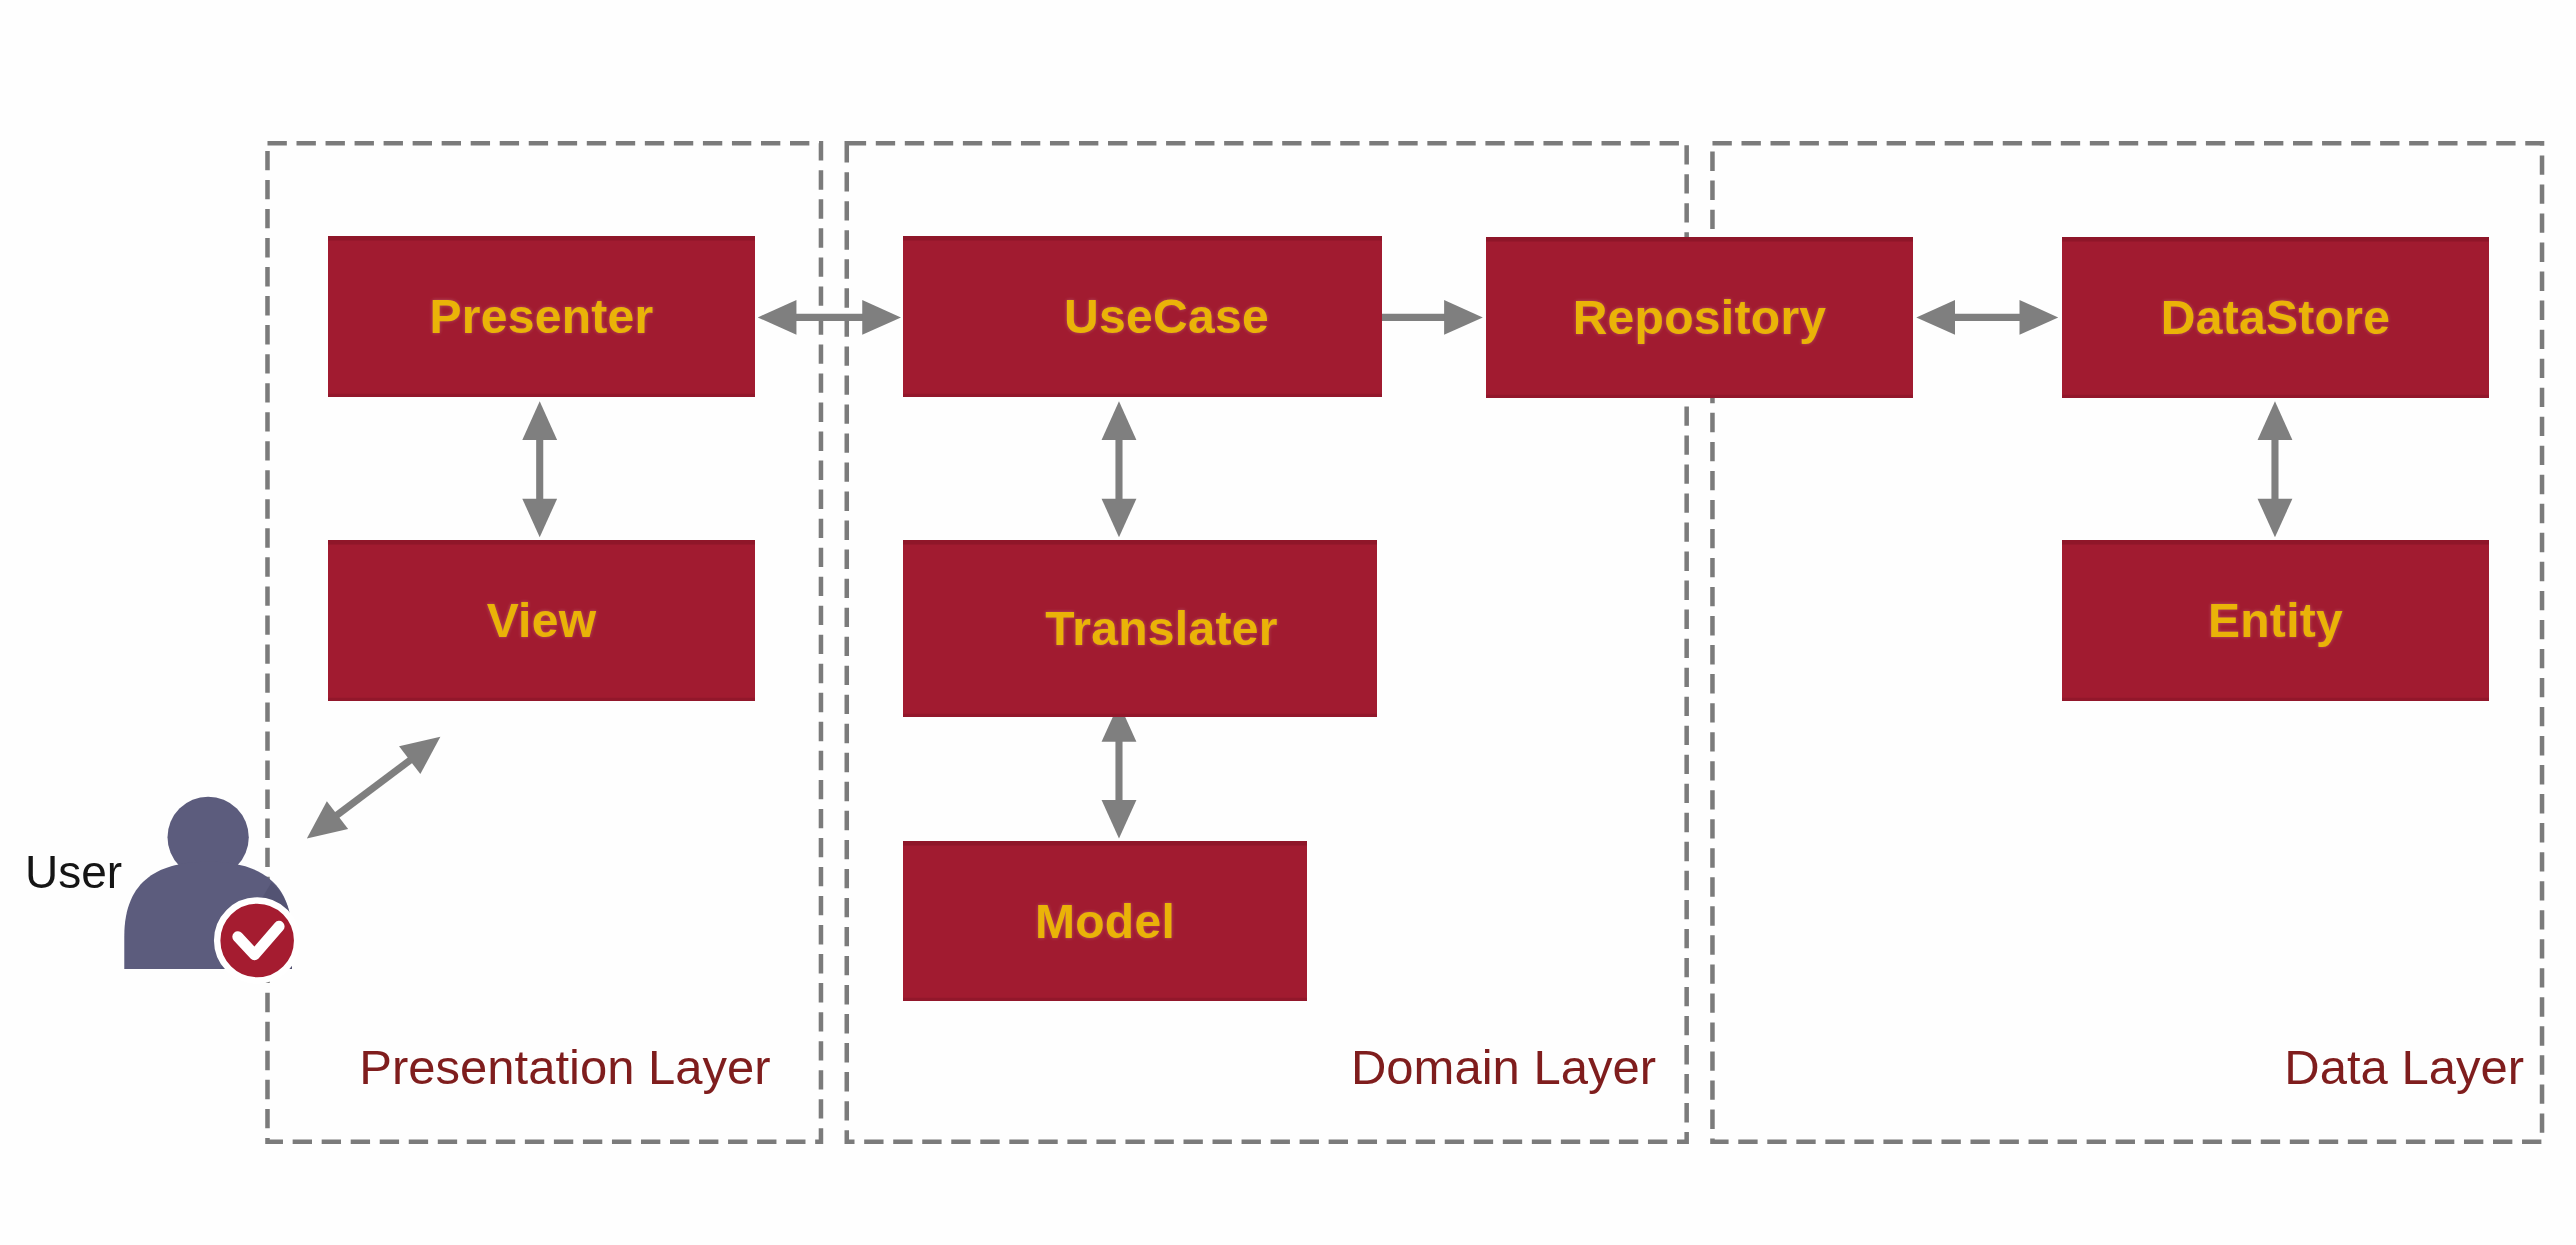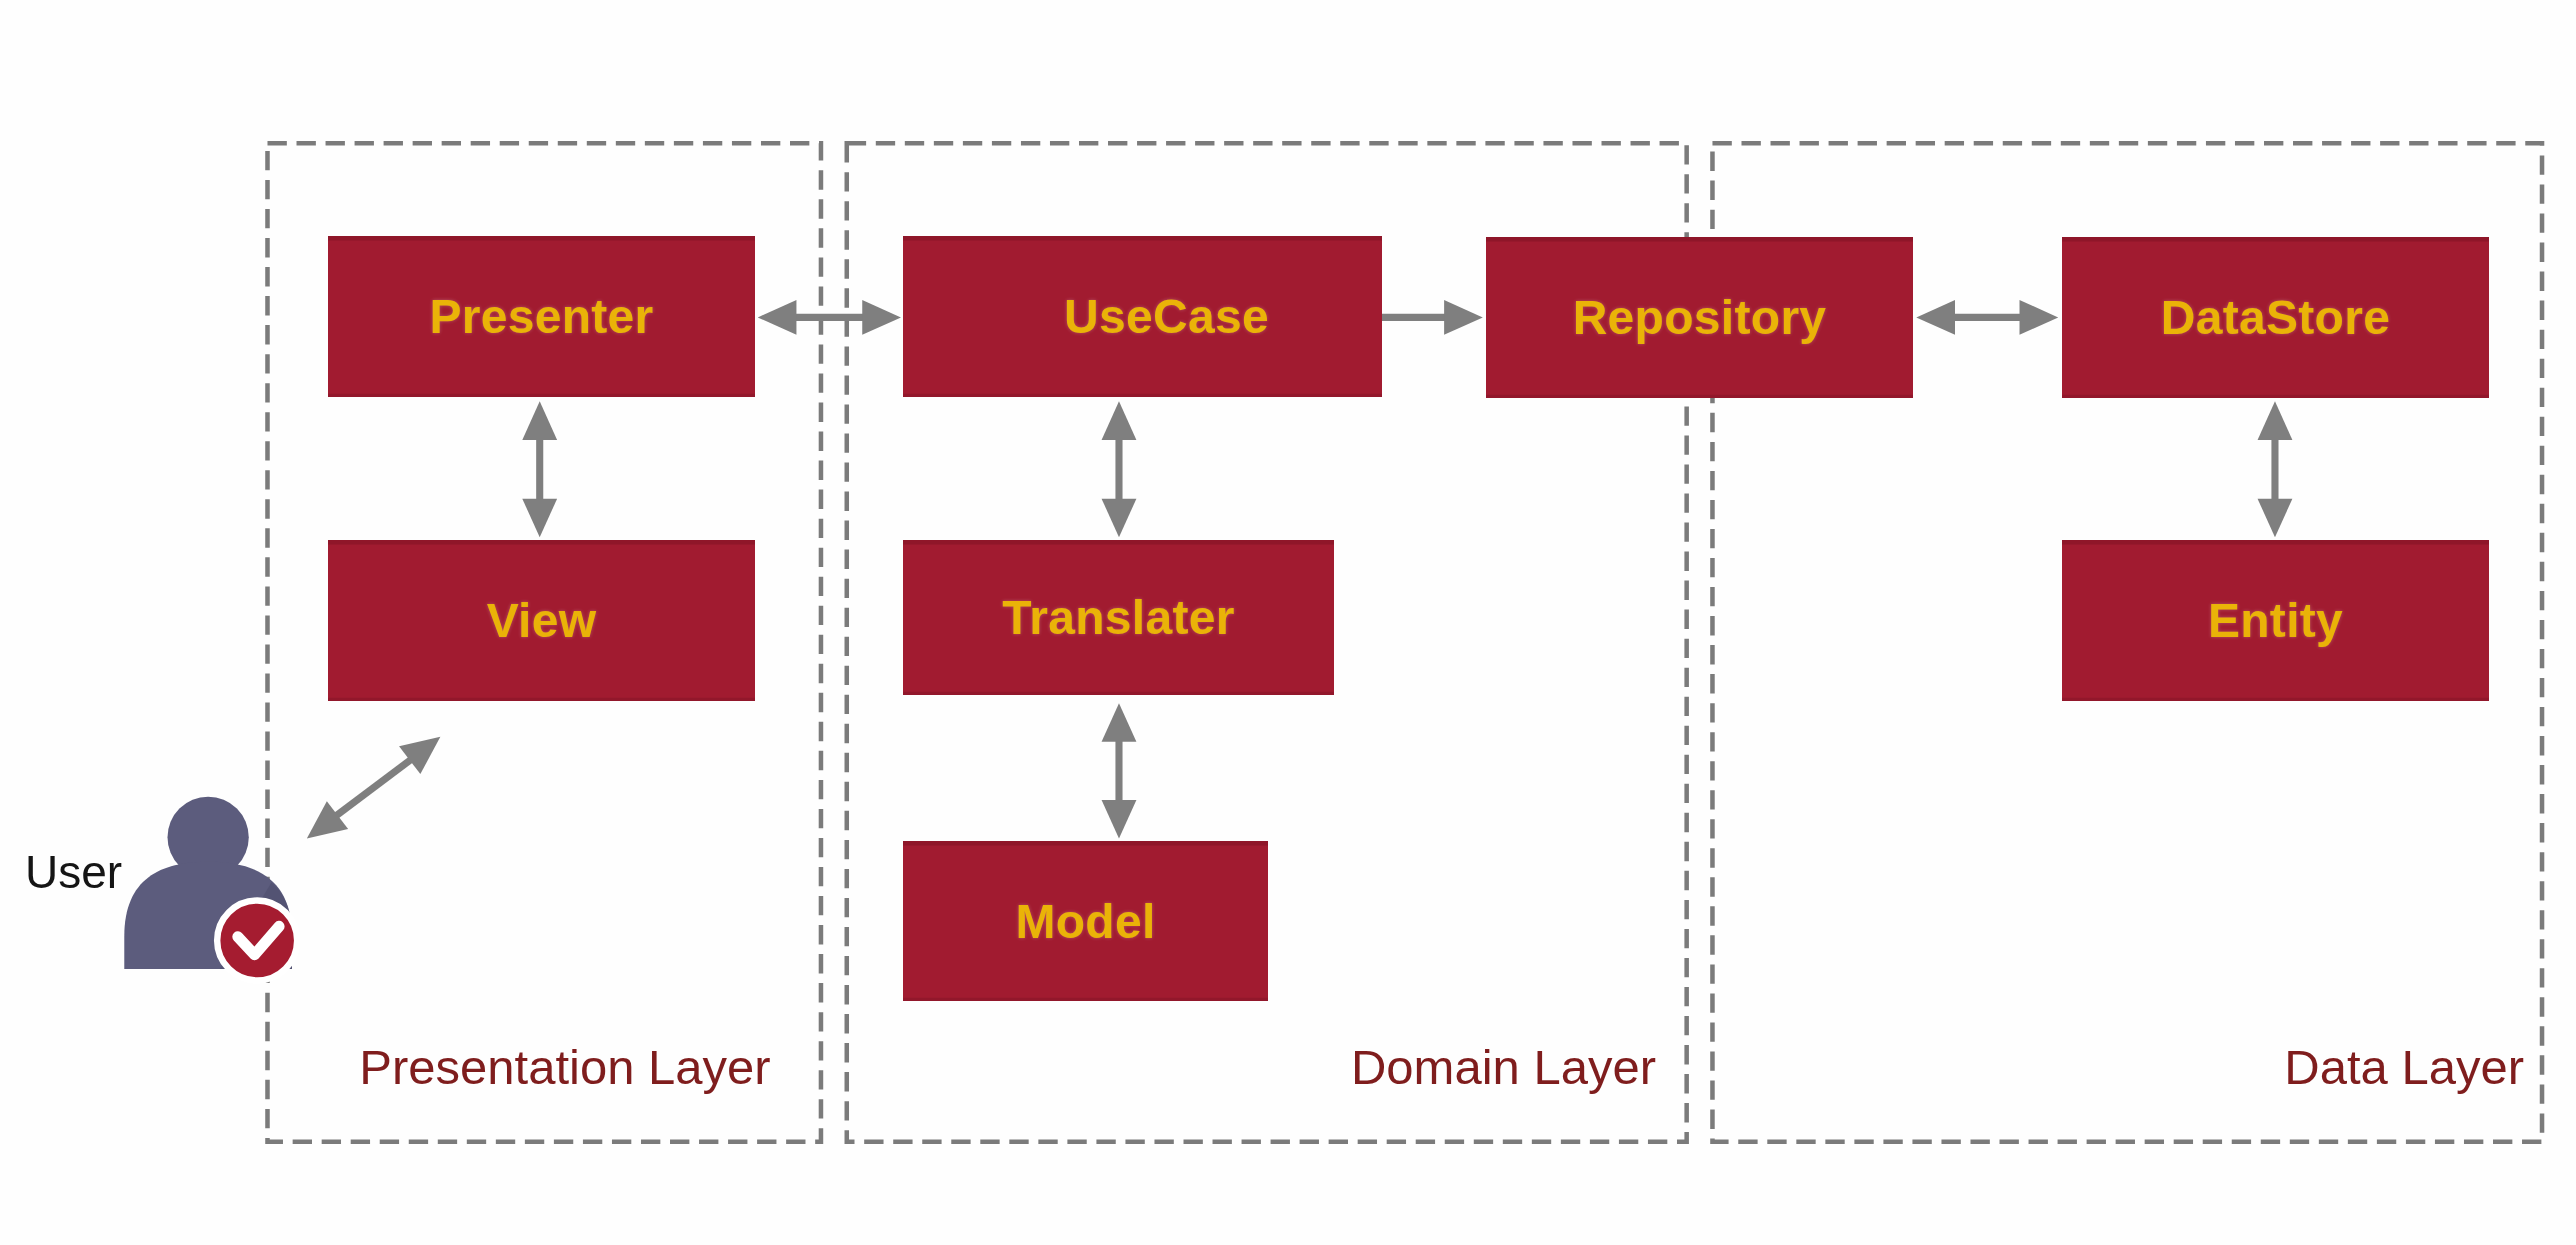--- a/index.html
+++ b/index.html
@@ -45,22 +45,22 @@
     color: #151515;
     font-size: 46px; font-weight: normal;
     line-height: 52px; height: 52px;
     white-space: nowrap;
     margin-top: 6px;
   }
   
   #node-presenter  { left: 328px;  top: 236px;  width: 427px; height: 161px; }
   #node-view       { left: 328px;  top: 540px;  width: 427px; height: 161px; }
   #node-usecase    { left: 903px; top: 236px;  width: 431px; height: 161px; padding-left: 48px; }
-  #node-translater { left: 903px; top: 540px;  width: 431px; height: 155px; }
-  #node-model      { left: 903px; top: 841px; width: 365px; height: 160px; }
+  #node-translater { left: 903px; top: 540px;  width: 431px; height: 177px; padding-left: 43px; }
+  #node-model      { left: 903px; top: 841px; width: 404px; height: 160px; }
   #node-repository { left: 1486px; top: 237px;  width: 427px; height: 161px; }
   #node-datastore  { left: 2062px; top: 237px;  width: 427px; height: 161px; }
   #node-entity     { left: 2062px; top: 540px;  width: 427px; height: 161px; }
   
   #label-presentation { left: 281px;  top: 1038px; width: 568px; text-align: center; }
   #label-domain       { left: 1162px; top: 1038px; width: 494px; text-align: right; }
   #label-data         { left: 2000px; top: 1038px; width: 524px; text-align: right; }
   #label-user         { left: 15.5px;   top: 840px; width: 116px; text-align: center; }
 </style>
 </head>

